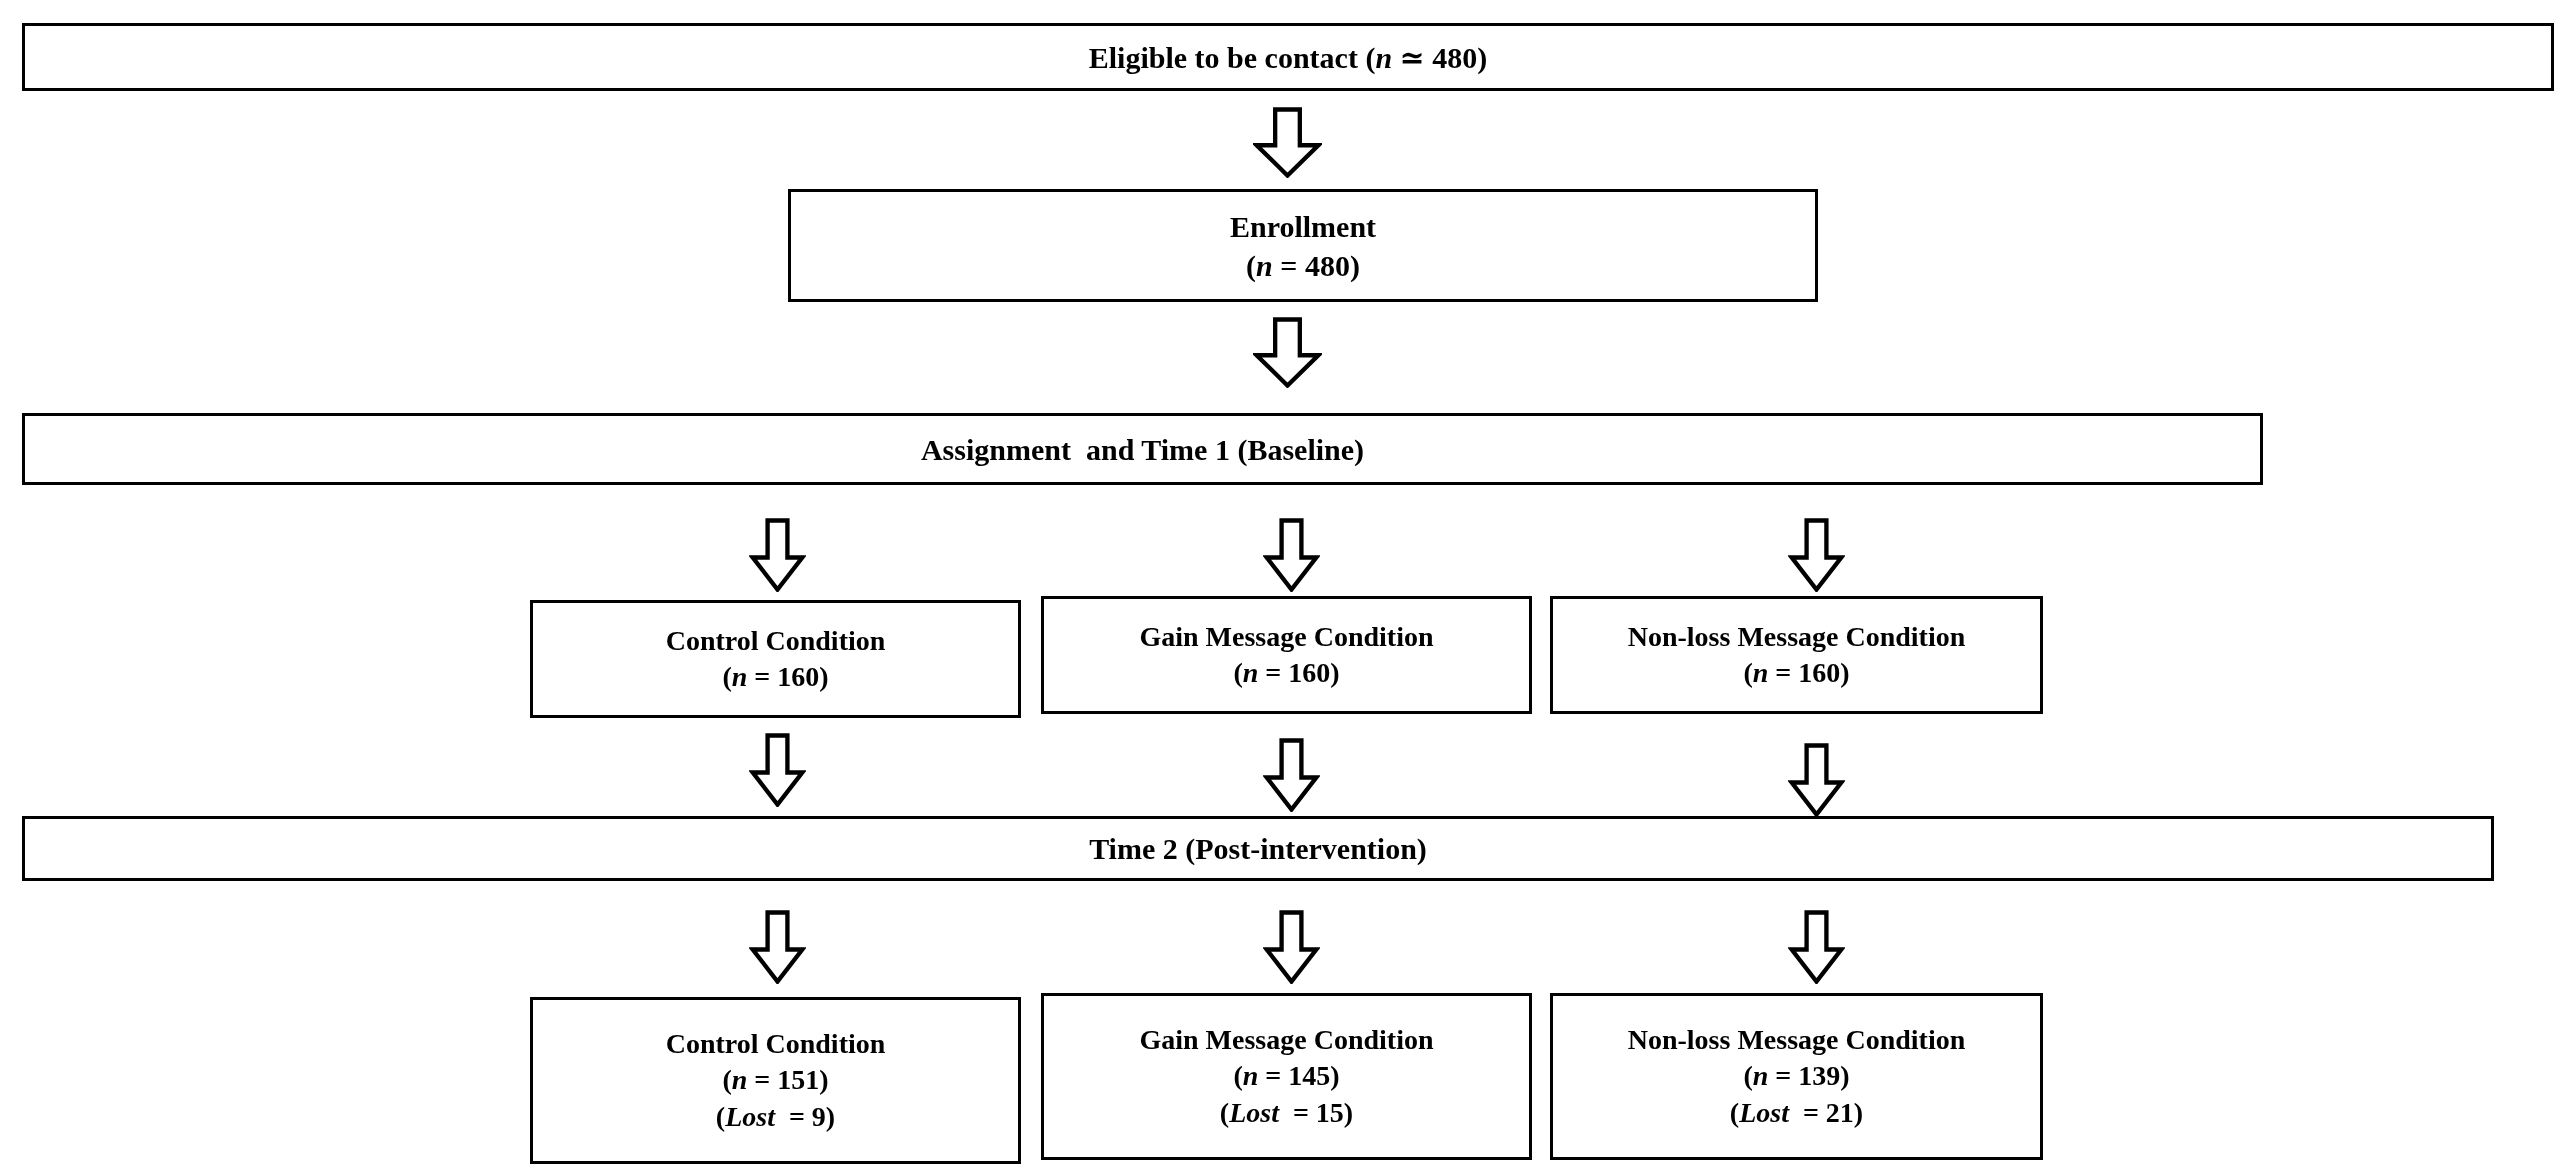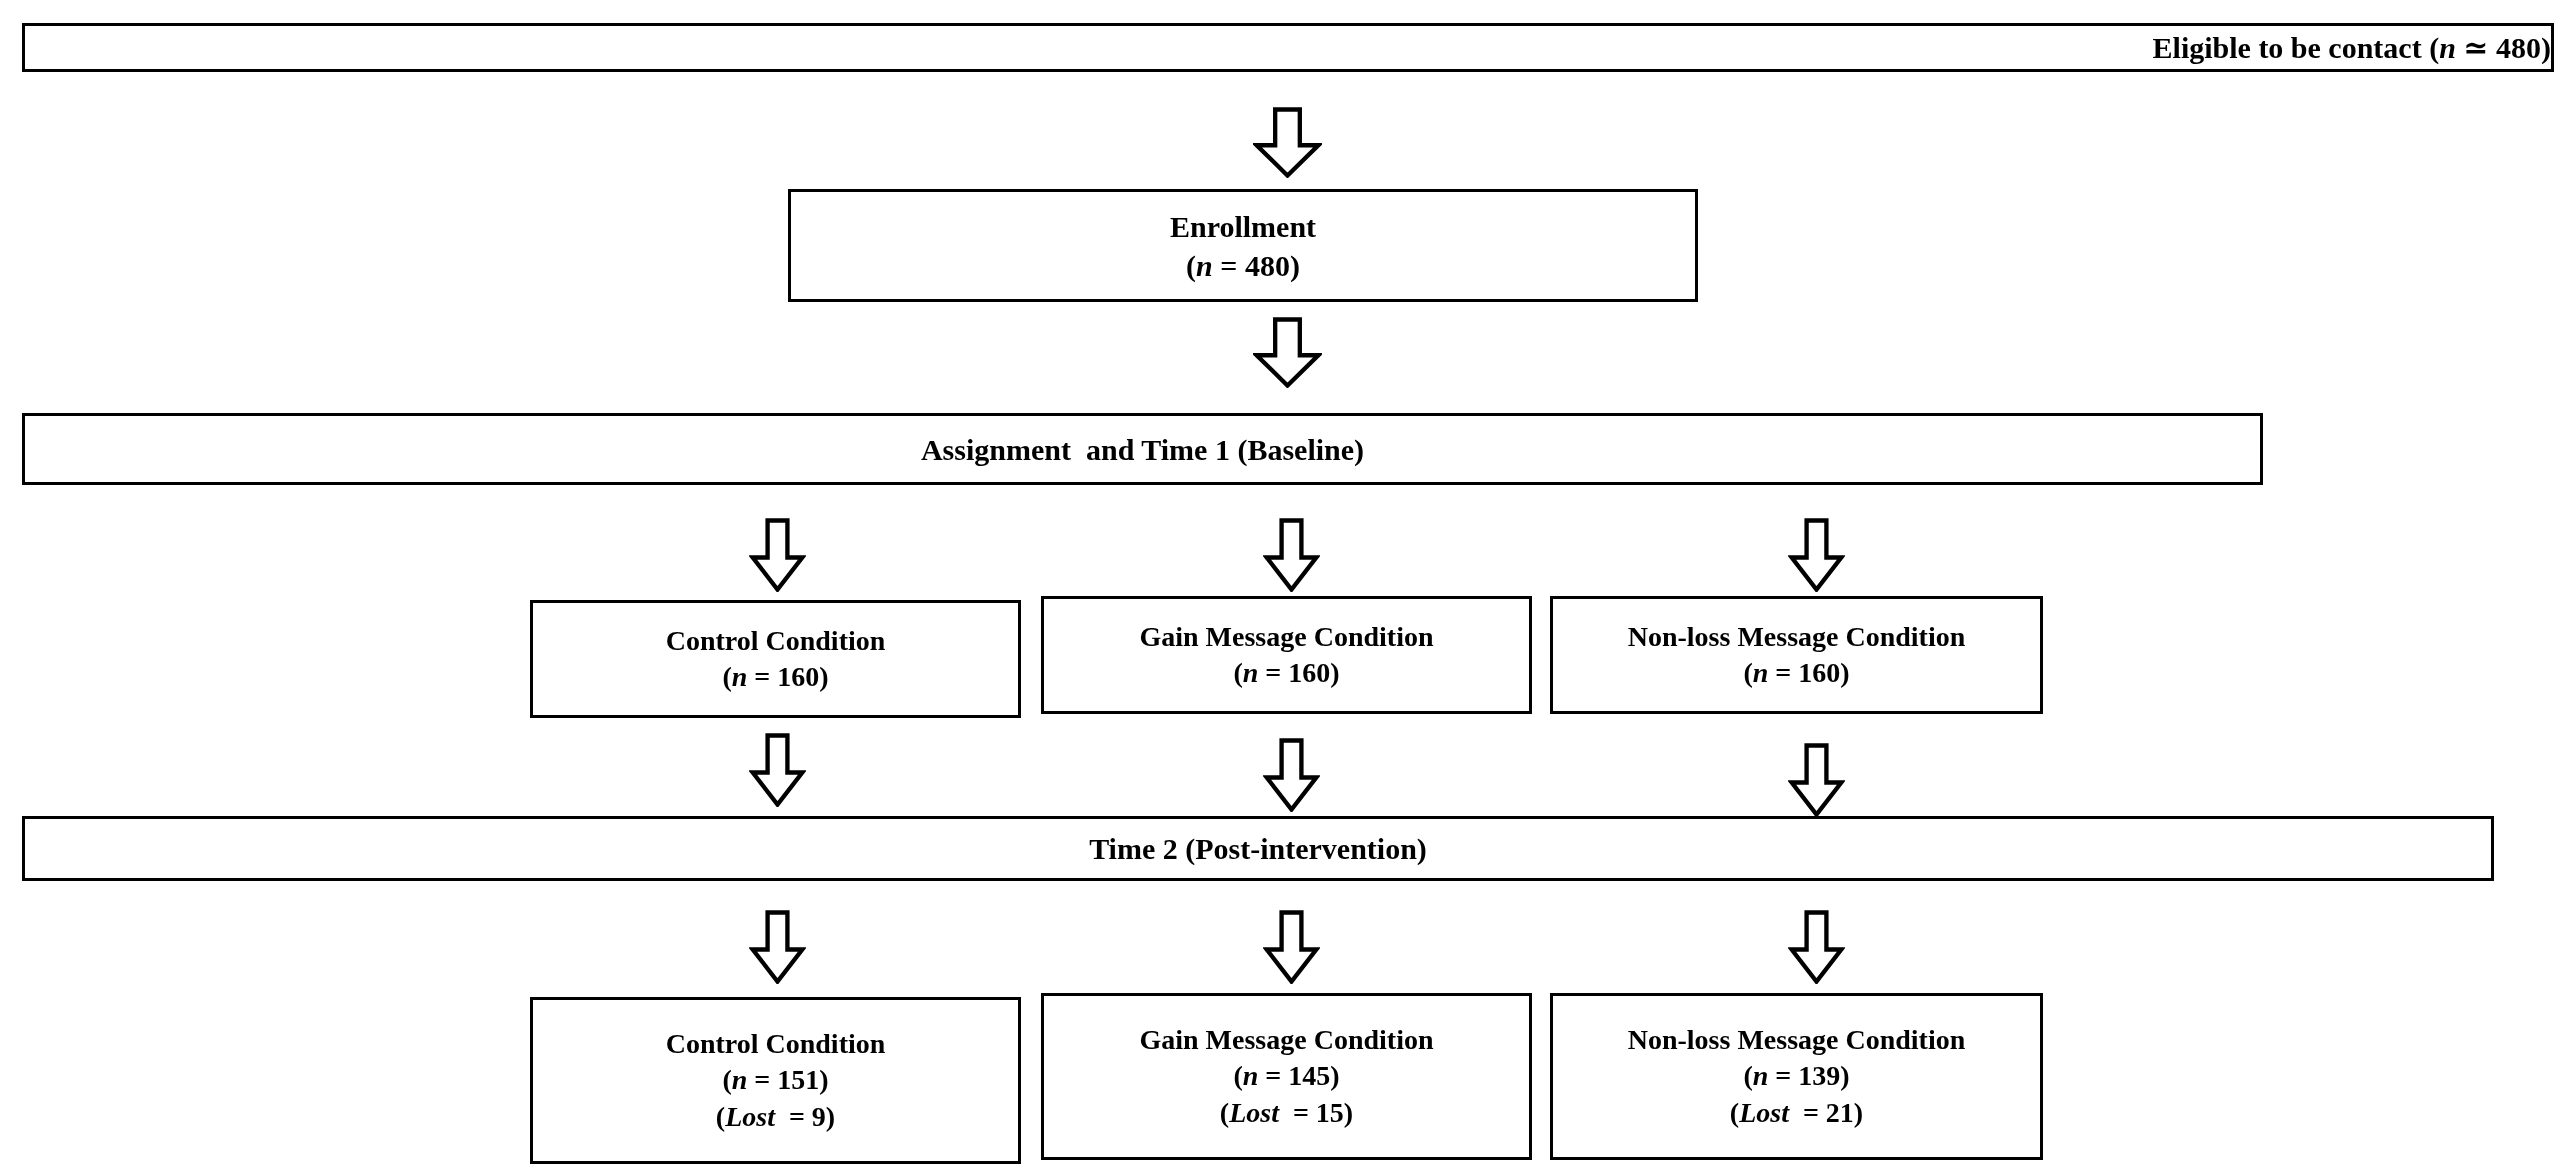--- a/index.html
+++ b/index.html
@@ -70,31 +70,31 @@
     stroke: #000000;
     stroke-width: 7;
     stroke-linejoin: miter;
   }
 </style>
 </head>
 <body>
 
 <div id="canvas">
 
-  <div class="node banner fs-band" style="left:22px; top:23px; width:2532px; height:49px;align-items:flex-end;">
+  <div class="node banner fs-band" style="left:22px; top:23px; width:2532px; height:68px;">
     <span class="line"><span>Eligible to be contact (</span><span class="ital">n</span><span> ≃ 480)</span></span>
   </div>
 
   <div class="arrow" style="left:1253px; top:107px; width:69px; height:71px;">
     <svg viewBox="0 0 112 115" preserveAspectRatio="none">
       <polygon points="36,4 76,4 76,62 106,62 56,111 6,62 36,62"></polygon>
     </svg>
   </div>
 
-  <div class="node strong fs-box" style="left:788px; top:189px; width:910px; height:113px;">
+  <div class="node strong fs-box" style="left:788px; top:189px; width:1030px; height:113px;">
     <span class="line">Enrollment</span>
     <span class="line"><span>(</span><span class="ital">n</span><span> = 480)</span></span>
   </div>
 
   <div class="arrow" style="left:1253px; top:317px; width:69px; height:71px;">
     <svg viewBox="0 0 112 115" preserveAspectRatio="none">
       <polygon points="36,4 76,4 76,62 106,62 56,111 6,62 36,62"></polygon>
     </svg>
   </div>
 

